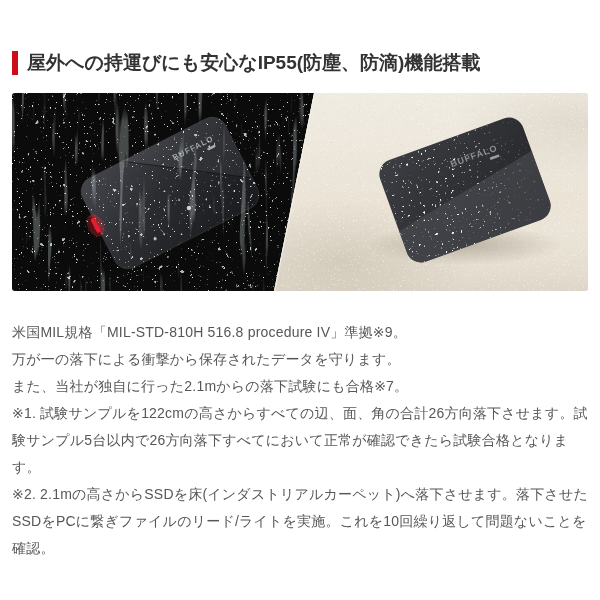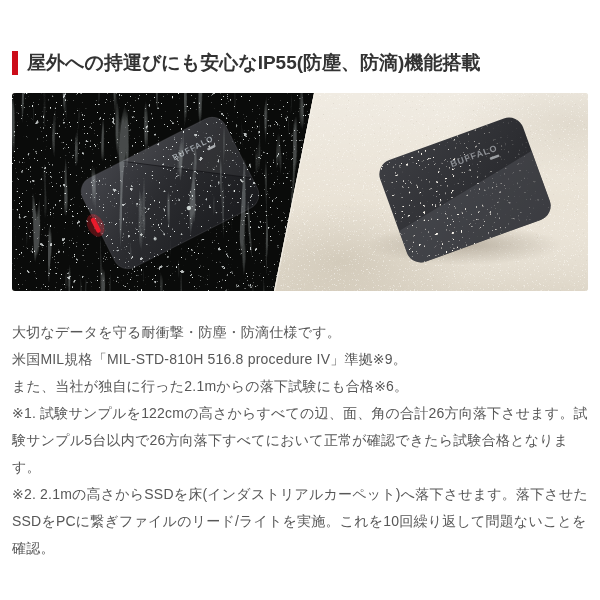--- a/index.html
+++ b/index.html
@@ -158,20 +158,20 @@
             <rect x="-86" y="-64" width="172" height="128" filter="url(#fGrains)" mask="url(#mGrain)"></rect>
           </g>
           <text x="20" y="-26" text-anchor="middle" font-size="9" font-weight="bold" fill="#8d9095" letter-spacing="1">BUFFALO</text>
           <rect x="34" y="-22" width="10" height="2.5" rx="1.2" fill="#c9cdd1" opacity="0.7"></rect>
         </g>
       </g>
     </svg>
   </figure>
 
   <div class="description">
-    <p>大切なデータを守る耐衝撃・防塵・防滴仕様です。</p>
     <p>米国MIL規格「MIL-STD-810H 516.8 procedure IV」準拠※9。</p>
-    <p>また、当社が独自に行った2.1mからの落下試験にも合格※6。</p>
+    <p>万が一の落下による衝撃から保存されたデータを守ります。</p>
+    <p>また、当社が独自に行った2.1mからの落下試験にも合格※7。</p>
     <p>※1. 試験サンプルを122cmの高さからすべての辺、面、角の合計26方向落下させます。試験サンプル5台以内で26方向落下すべてにおいて正常が確認できたら試験合格となります。</p>
     <p>※2. 2.1mの高さからSSDを床(インダストリアルカーペット)へ落下させます。落下させたSSDをPCに繋ぎファイルのリード/ライトを実施。これを10回繰り返して問題ないことを確認。</p>
   </div>
 
 </div>
 
 </body></html>

